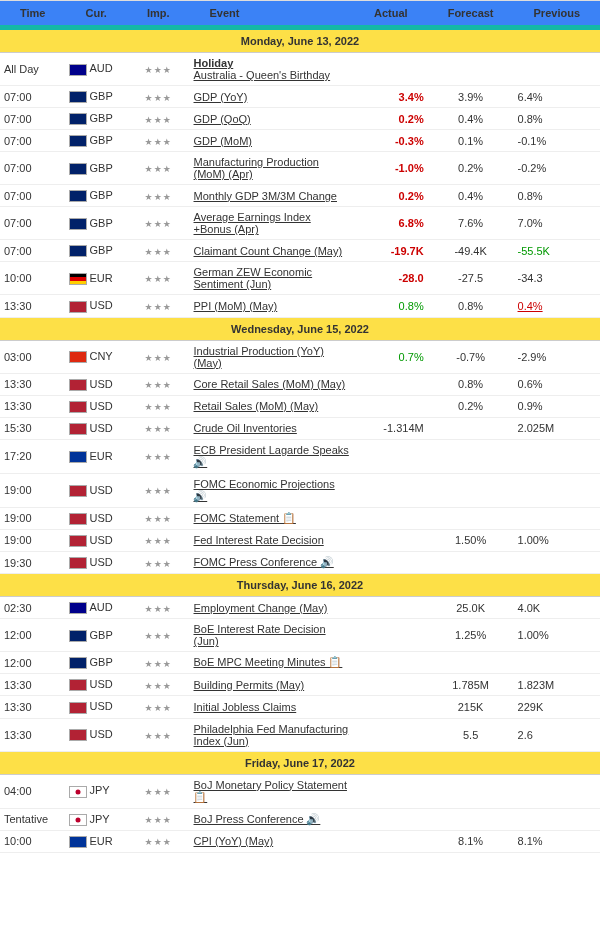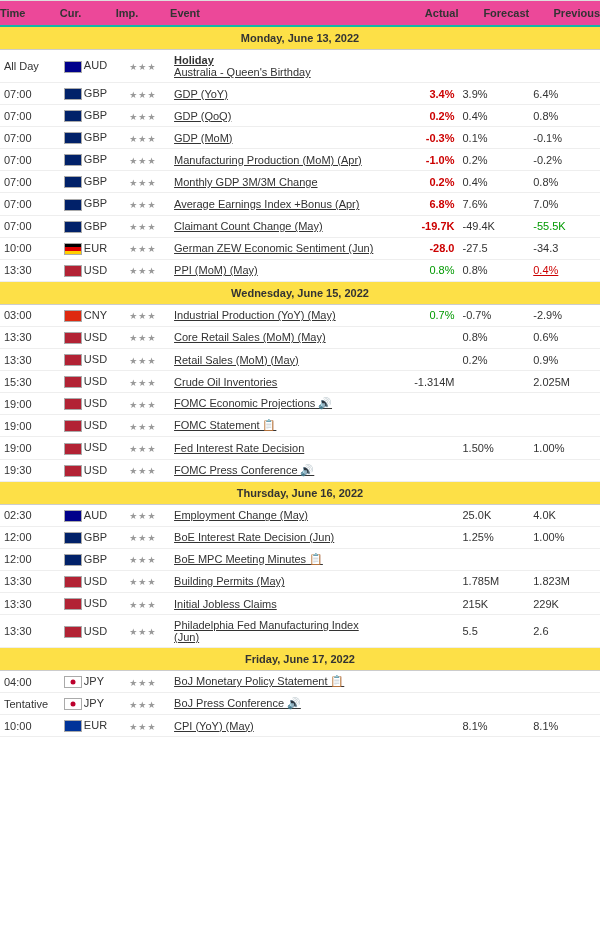--- a/index.html
+++ b/index.html
@@ -7,25 +7,25 @@
       font-family: Arial, sans-serif;
       font-size: 11px;
       background: #fff;
       width: 600px;
     }
     table {
       width: 100%;
       border-collapse: collapse;
     }
     th {
-      background: #ec4899;
-      padding: 6px 0;
+      background: #3b82f6;
+      padding: 6px 20px;
       text-align: left;
       font-weight: bold;
-      border-bottom: 2px solid #14b8a6;
+      border-bottom: 5px solid #14b8a6;
       border-top: 1px solid #ddd;
       color: #333;
     }
     th.right, td.right {
       text-align: right;
     }
     th.center, td.center {
       text-align: center;
     }
     td {
@@ -74,21 +74,21 @@
       transform: translate(-50%, -50%);
       width: 5px; height: 5px;
       background: #BC002D;
       border-radius: 50%;
     }
     td.time-col { width: 55px; white-space: nowrap; }
     td.cur-col { width: 45px; white-space: nowrap; }
     td.imp-col { width: 50px; }
     td.event-col { width: 200px; text-decoration: underline; }
     td.actual-col { width: 65px; text-align: right; }
-    td.forecast-col { width: 65px; text-align: left; }
+    td.forecast-col { width: 65px; text-align: center; }
     td.prev-col { width: 65px; text-align: left; }
   </style>
 </head>
 <body>
 
 <table>
   <thead>
     <tr>
       <th class="time-col">Time</th>
       <th class="cur-col">Cur.</th>
@@ -226,20 +226,29 @@
       <tr>
         <td class="time-col">15:30</td>
         <td class="cur-col"><span class="flag flag-us"></span><span>USD</span></td>
         <td class="imp-col center"><span class="stars"><span class="star-filled">★</span><span class="star-filled">★</span><span class="star-filled">★</span></span></td>
         <td class="event-col">Crude Oil Inventories</td>
         <td class="actual-col right">-1.314M</td>
         <td class="forecast-col right"></td>
         <td class="prev-col right">2.025M</td>
       </tr>
       <tr>
+        <td class="time-col">17:20</td>
+        <td class="cur-col"><span class="flag flag-eu"></span><span>EUR</span></td>
+        <td class="imp-col center"><span class="stars"><span class="star-filled">★</span><span class="star-filled">★</span><span class="star-filled">★</span></span></td>
+        <td class="event-col">ECB President Lagarde Speaks 🔊</td>
+        <td class="actual-col right"></td>
+        <td class="forecast-col right"></td>
+        <td class="prev-col right"></td>
+      </tr>
+      <tr>
         <td class="time-col">19:00</td>
         <td class="cur-col"><span class="flag flag-us"></span><span>USD</span></td>
         <td class="imp-col center"><span class="stars"><span class="star-filled">★</span><span class="star-filled">★</span><span class="star-filled">★</span></span></td>
         <td class="event-col">FOMC Economic Projections 🔊</td>
         <td class="actual-col right"></td>
         <td class="forecast-col right"></td>
         <td class="prev-col right"></td>
       </tr>
       <tr>
         <td class="time-col">19:00</td>

